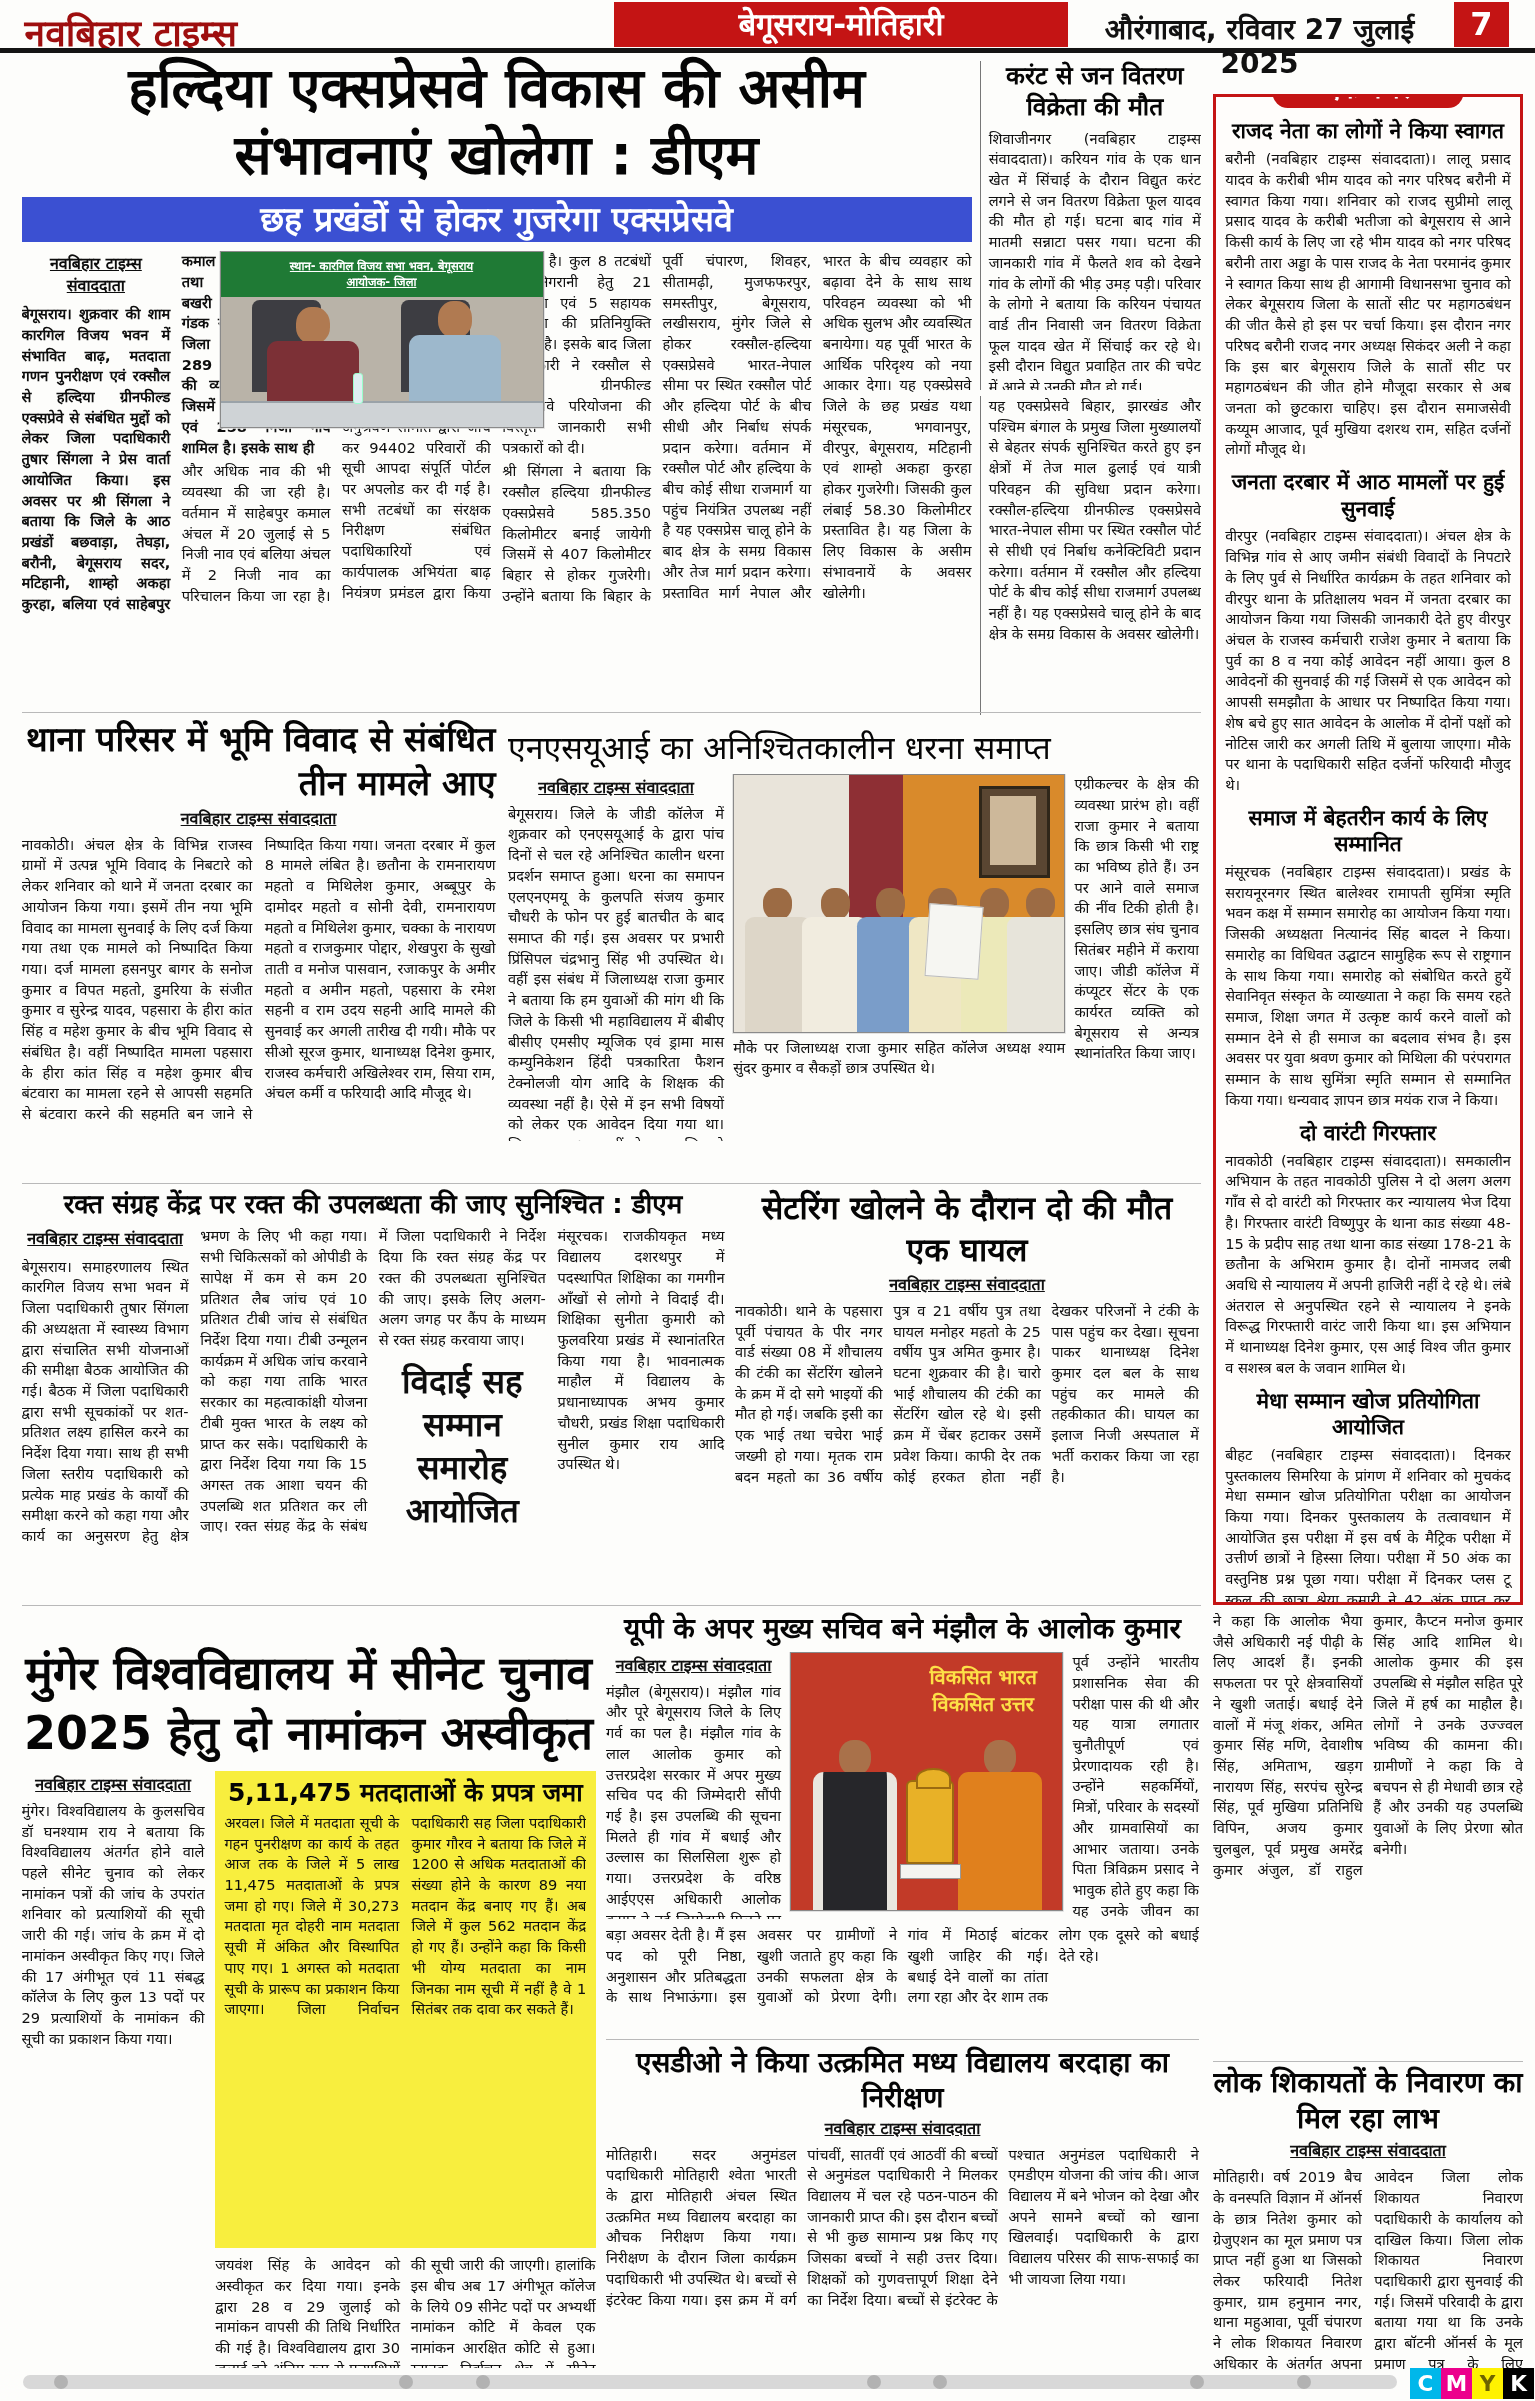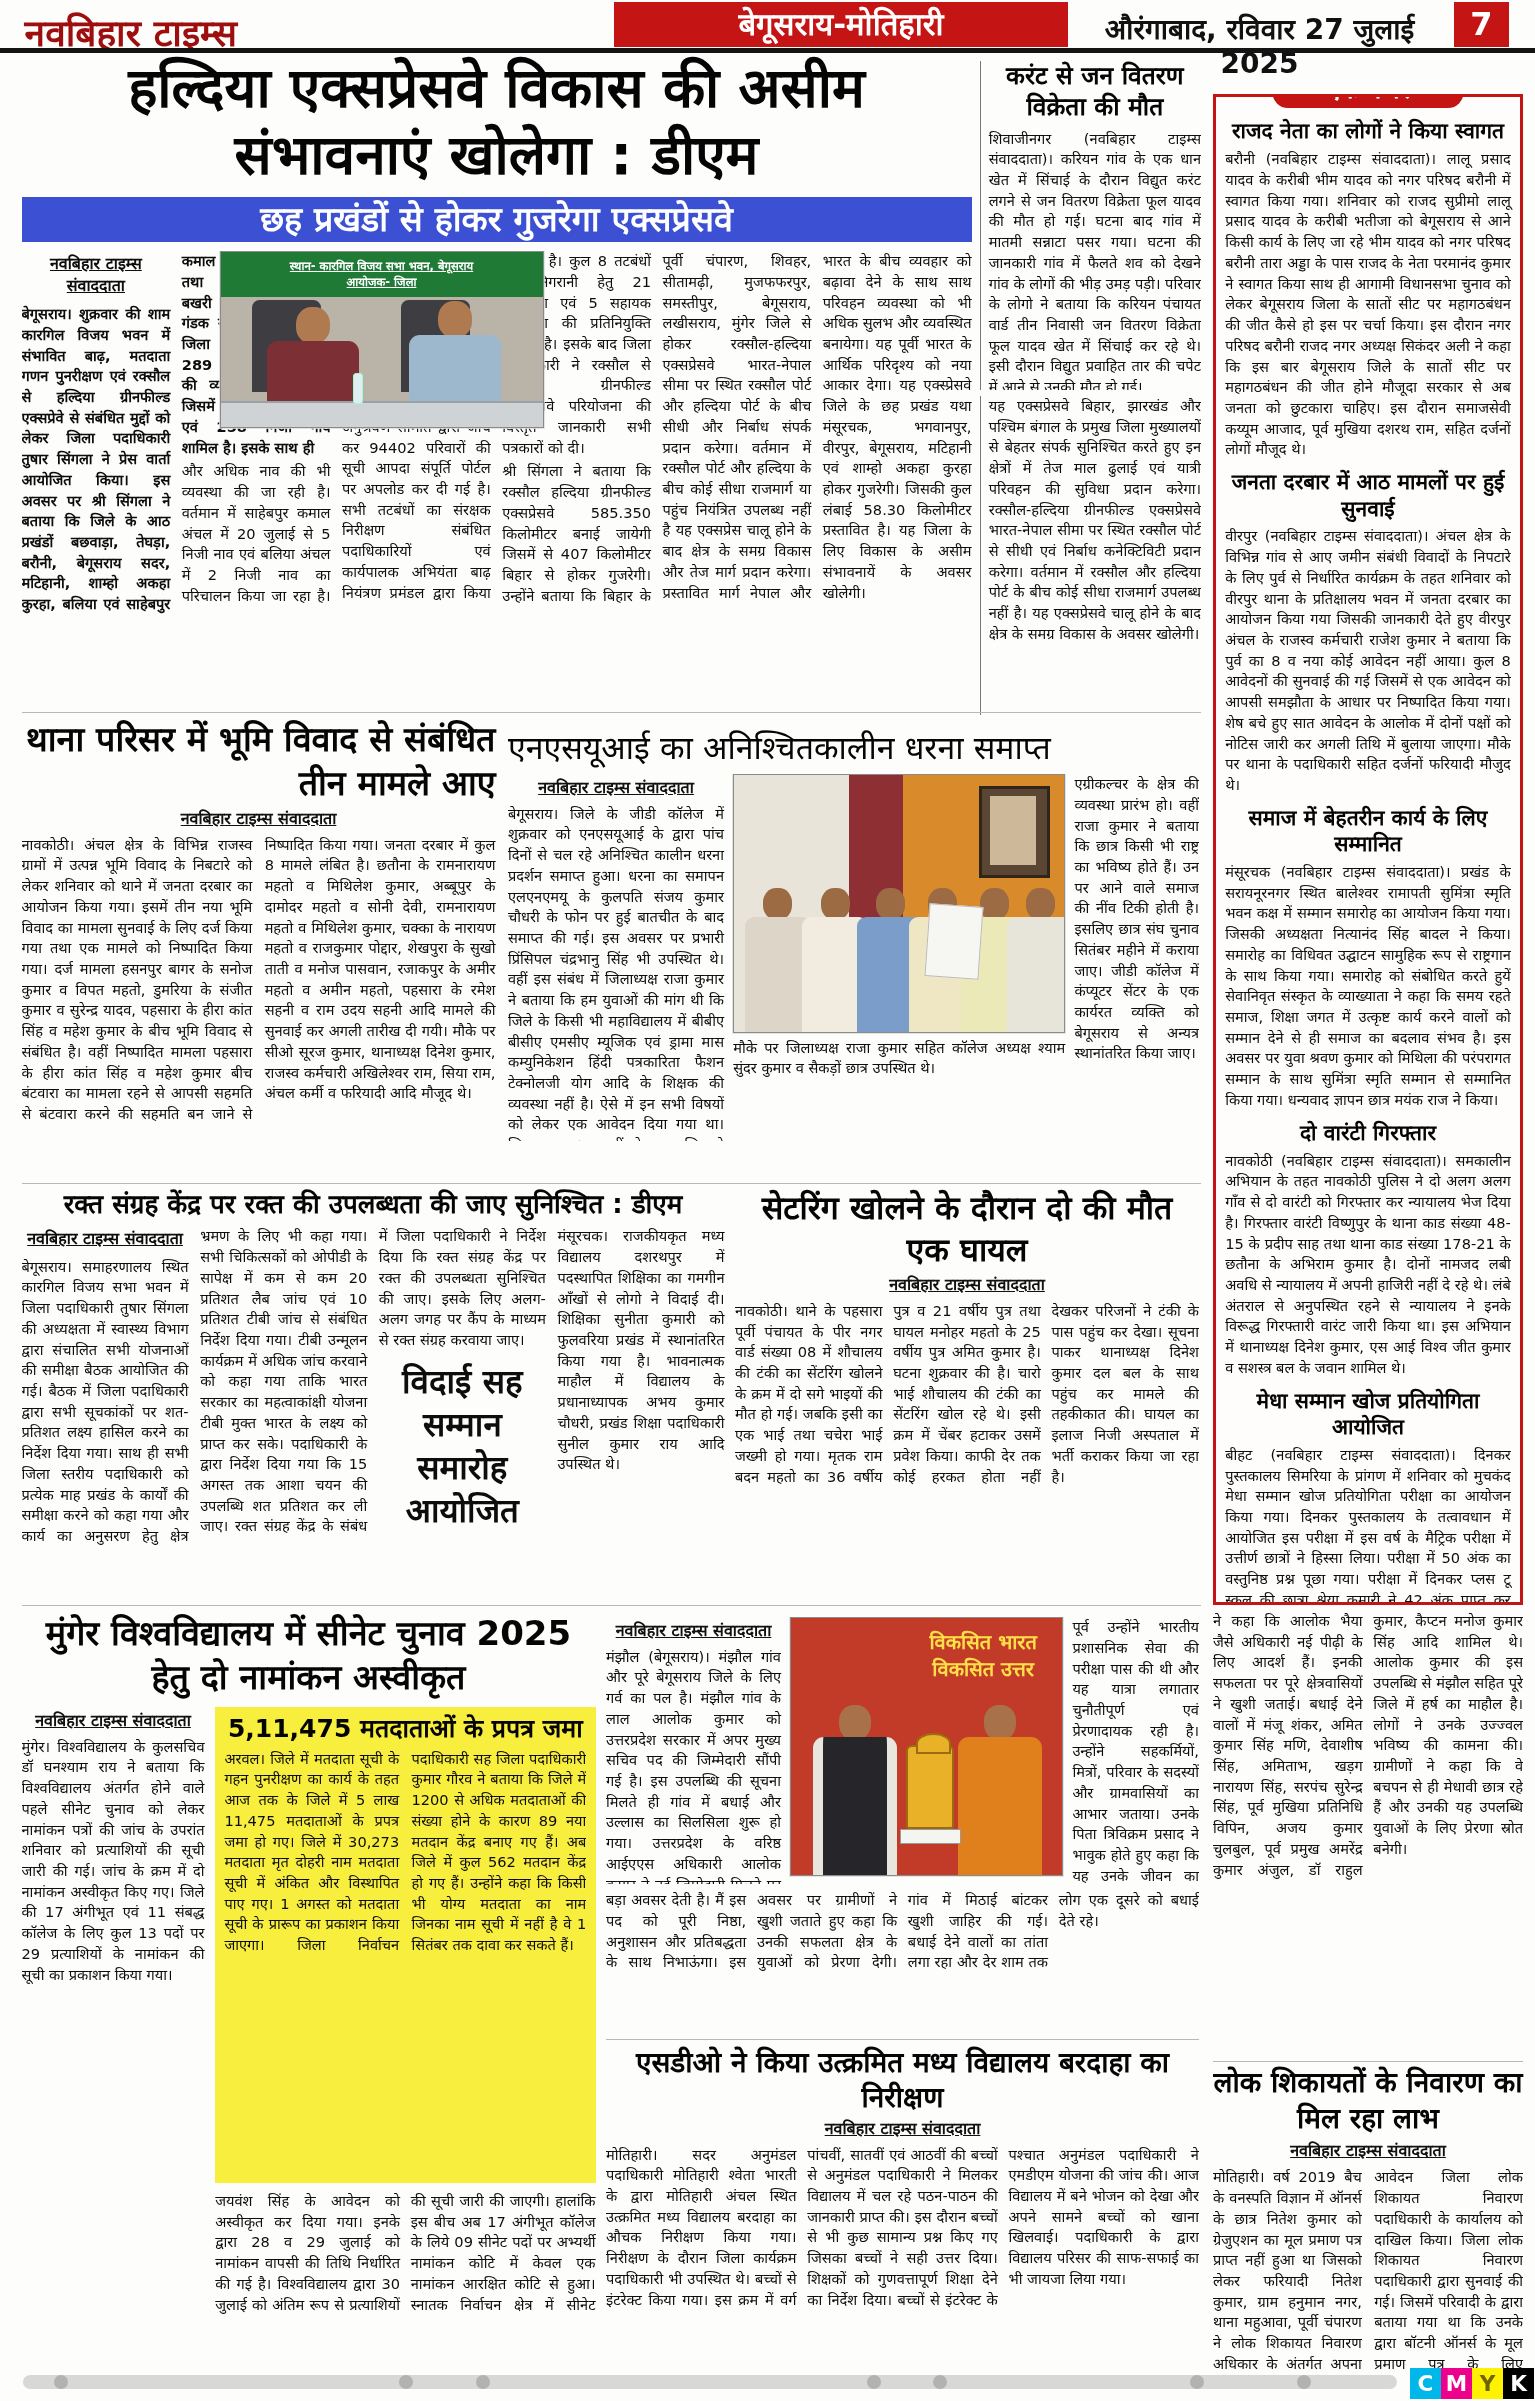--- a/index.html
+++ b/index.html
@@ -89,21 +89,21 @@
   .vidai-head { font-size:33px; font-weight:bold; text-align:center; line-height:1.3; margin:10.7px 0 6.1px 0; }
 
   
   .setting { position:absolute; left:735px; top:1188px; width:464px; }
   .setting h2 { font-size:32px; font-weight:bold; text-align:center; line-height:1.3; }
   .cols3 { column-count:3; column-gap:10.7px; overflow:hidden; }
   .setting .cols3 { height:255px; }
 
   
   .munger { position:absolute; left:21.5px; top:1611px; width:574px; height:757px; overflow:hidden; }
-  .munger h2 { font-size:34px; font-weight:bold; text-align:center; line-height:1.3; }
+  .munger h2 { font-size:46px; font-weight:bold; text-align:center; line-height:1.3;margin-top:33px; }
   .munger-row { display:flex; gap:10.7px; margin-top:7.7px; }
   .munger-colL { width:183px; flex:none; height:637px; overflow:hidden; }
   .munger-colR { flex:1; }
   .arwal { background:#f8ee3e; padding:6.1px 9.2px 7.7px 9.2px; }
   .arwal h3 { font-size:25px; font-weight:bold; text-align:center; line-height:1.3; margin-bottom:3px; }
   .arwal .cols2 { height:427px; }
   .munger-cont { margin-top:7.7px; column-count:2; column-gap:10.7px; height:129px; overflow:hidden; }
 
   .up { position:absolute; left:606px; top:1611px; width:593px; }
   .up h2 { font-size:28px; font-weight:bold; text-align:center; line-height:1.25; }
@@ -290,20 +290,21 @@
         <div class="arwal">
           <h3>5,11,475 मतदाताओं के प्रपत्र जमा</h3>
           <div class="cols2 just">अरवल। जिले में मतदाता सूची के गहन पुनरीक्षण का कार्य के तहत आज तक के जिले में 5 लाख 11,475 मतदाताओं के प्रपत्र जमा हो गए। जिले में 30,273 मतदाता मृत दोहरी नाम मतदाता सूची में अंकित और विस्थापित पाए गए। 1 अगस्त को मतदाता सूची के प्रारूप का प्रकाशन किया जाएगा। जिला निर्वाचन पदाधिकारी सह जिला पदाधिकारी कुमार गौरव ने बताया कि जिले में 1200 से अधिक मतदाताओं की संख्या होने के कारण 89 नया मतदान केंद्र बनाए गए हैं। अब जिले में कुल 562 मतदान केंद्र हो गए हैं। उन्होंने कहा कि किसी भी योग्य मतदाता का नाम जिनका नाम सूची में नहीं है वे 1 सितंबर तक दावा कर सकते हैं।</div>
         </div>
         <div class="munger-cont just">जयवंश सिंह के आवेदन को अस्वीकृत कर दिया गया। इनके द्वारा 28 व 29 जुलाई को नामांकन वापसी की तिथि निर्धारित की गई है। विश्वविद्यालय द्वारा 30 जुलाई को अंतिम रूप से प्रत्याशियों की सूची जारी की जाएगी। हालांकि इस बीच अब 17 अंगीभूत कॉलेज के लिये 09 सीनेट पदों पर अभ्यर्थी नामांकन कोटि में केवल एक नामांकन आरक्षित कोटि से हुआ। स्नातक निर्वाचन क्षेत्र में सीनेट चुनाव के लिये प्राप्त कुल 31 आवेदनों में से एक प्रत्याशी द्वारा आवेदन वापस लिया गया।</div>
       </div>
     </div>
   </div>
 
   <div class="up">
+    <h2>यूपी के अपर मुख्य सचिव बने मंझौल के आलोक कुमार</h2>
     <div class="up-row">
       <div class="up-colL">
         <span class="byline-c">नवबिहार टाइम्स संवाददाता</span>
         <div class="just">मंझौल (बेगूसराय)। मंझौल गांव और पूरे बेगूसराय जिले के लिए गर्व का पल है। मंझौल गांव के लाल आलोक कुमार को उत्तरप्रदेश सरकार में अपर मुख्य सचिव पद की जिम्मेदारी सौंपी गई है। इस उपलब्धि की सूचना मिलते ही गांव में बधाई और उल्लास का सिलसिला शुरू हो गया। उत्तरप्रदेश के वरिष्ठ आईएएस अधिकारी आलोक कुमार ने नई जिम्मेदारी मिलने पर कहा कि यह पद सेवा का एक</div>
       </div>
       <div class="photo photo3">
         <div class="p3-label">
           <span>विकसित भारत</span><br><span>विकसित उत्तर</span>
         </div>
         <div class="p3-person p3-a">

